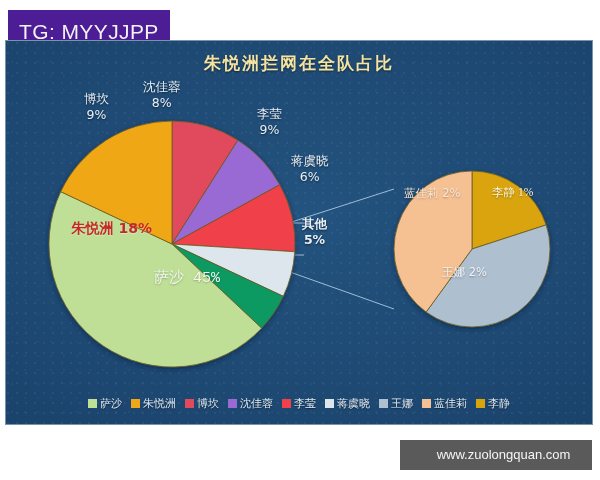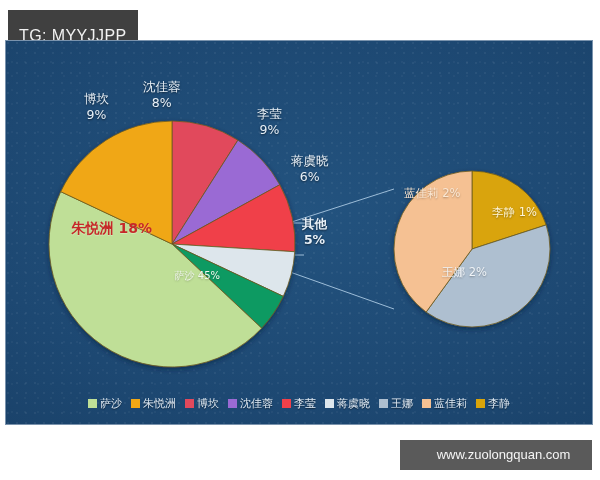--- a/index.html
+++ b/index.html
@@ -7,23 +7,23 @@
     width: 600px; height: 480px;
     background: #ffffff;
     font-family: "DejaVu Sans", "Liberation Sans", sans-serif;
     overflow: hidden;
   }
   #root { position: relative; width: 600px; height: 480px; background: #ffffff; }
 
   
   .tg-badge {
     position: absolute; left: 8px; top: 10px;
-    background: #404040; color: #f2f2f2;
-    font-size: 16px; line-height: 1;
-    padding: 18px 11px 8px 11px;
+    background: #4c1d95; color: #f2f2f2;
+    font-size: 21px; line-height: 1;
+    padding: 11px 11px 8px 11px;
     letter-spacing: 0.4px;
     font-family: "Liberation Sans", sans-serif;
   }
 
   
   .site-badge {
     position: absolute; left: 400px; top: 440px;
     width: 192px; height: 30px;
     background: #5a5a5a; color: #f5f5f5;
     font-size: 13px; line-height: 30px; text-align: center;
@@ -72,21 +72,21 @@
     text-align: center;
     white-space: nowrap;
     text-shadow: 0 1px 2px rgba(0,0,0,0.55);
   }
   .lbl .nm { display: block; }
   .lbl .pc { display: block; }
 
   
   .lbl-inside { position: absolute; text-align: right; white-space: nowrap; line-height: 1.3; }
   .lbl-zyz { color: #c62828; font-size: 14px; font-weight: bold; text-shadow: 0 1px 1px rgba(255,255,255,0.35); }
-  .lbl-ss  { color: #f2f7ef; font-size: 10px; text-shadow: 0 1px 2px rgba(0,0,0,0.25); }
+  .lbl-ss  { color: #f2f7ef; font-size: 15px; text-shadow: 0 1px 2px rgba(0,0,0,0.25); font-family: Liberation Mono, monospace; }
   .lbl-sec { font-size: 11.5px; white-space: nowrap; line-height: 1.3; position: absolute; }
   .lbl-sec-ljl { color: #fbe7d2; text-shadow: 0 1px 2px rgba(0,0,0,0.3); }
   .lbl-sec-lj  { color: #fff6d8; text-shadow: 0 1px 2px rgba(0,0,0,0.35); }
   .lbl-sec-wn  { color: #f0f4f8; text-shadow: 0 1px 2px rgba(0,0,0,0.3); }
 
   
   .legend {
     position: absolute; left: 0; right: 0; top: 355px;
     display: flex; justify-content: center; align-items: center;
     gap: 9px;
@@ -98,20 +98,21 @@
 </style>
 </head>
 <body>
 
 <div id="root">
 
   <div class="tg-badge">TG: MYYJJPP</div>
 
   <div class="chart-frame">
 
+    <div class="chart-title">朱悦洲拦网在全队占比</div>
 
     <svg class="pies" viewBox="0 0 588 385">
       <defs>
         <filter id="softshadow" x="-30%" y="-30%" width="160%" height="160%">
           <feDropShadow dx="0" dy="2" stdDeviation="2.5" flood-color="#06203a" flood-opacity="0.55"></feDropShadow>
         </filter>
       </defs>
 
       <g stroke="#9dbdd8" stroke-width="1" fill="none">
         <path d="M 133,128 L 133,112 L 108,100"></path>
@@ -176,21 +177,21 @@
     <div class="lbl-inside lbl-ss" style="left:128px; top:228px; width:86px;">
       <span class="nm">萨沙</span>
       <span class="pc">45%</span>
     </div>
 
     <div class="lbl-sec lbl-sec-ljl" style="left:398px; top:145px; width:80px;">
       <span class="nm">蓝佳莉</span>
       <span class="pc">2%</span>
     </div>
 
-    <div class="lbl-sec lbl-sec-lj" style="left:486px; top:164px; width:60px;">
+    <div class="lbl-sec lbl-sec-lj" style="left:486px; top:144px; width:60px;font-family:Liberation Serif, serif;">
       <span class="nm">李静</span>
       <span class="pc">1%</span>
     </div>
 
     <div class="lbl-sec lbl-sec-wn" style="left:436px; top:224px; width:66px;">
       <span class="nm">王娜</span>
       <span class="pc">2%</span>
     </div>
 
     <div class="legend" id="legend">

